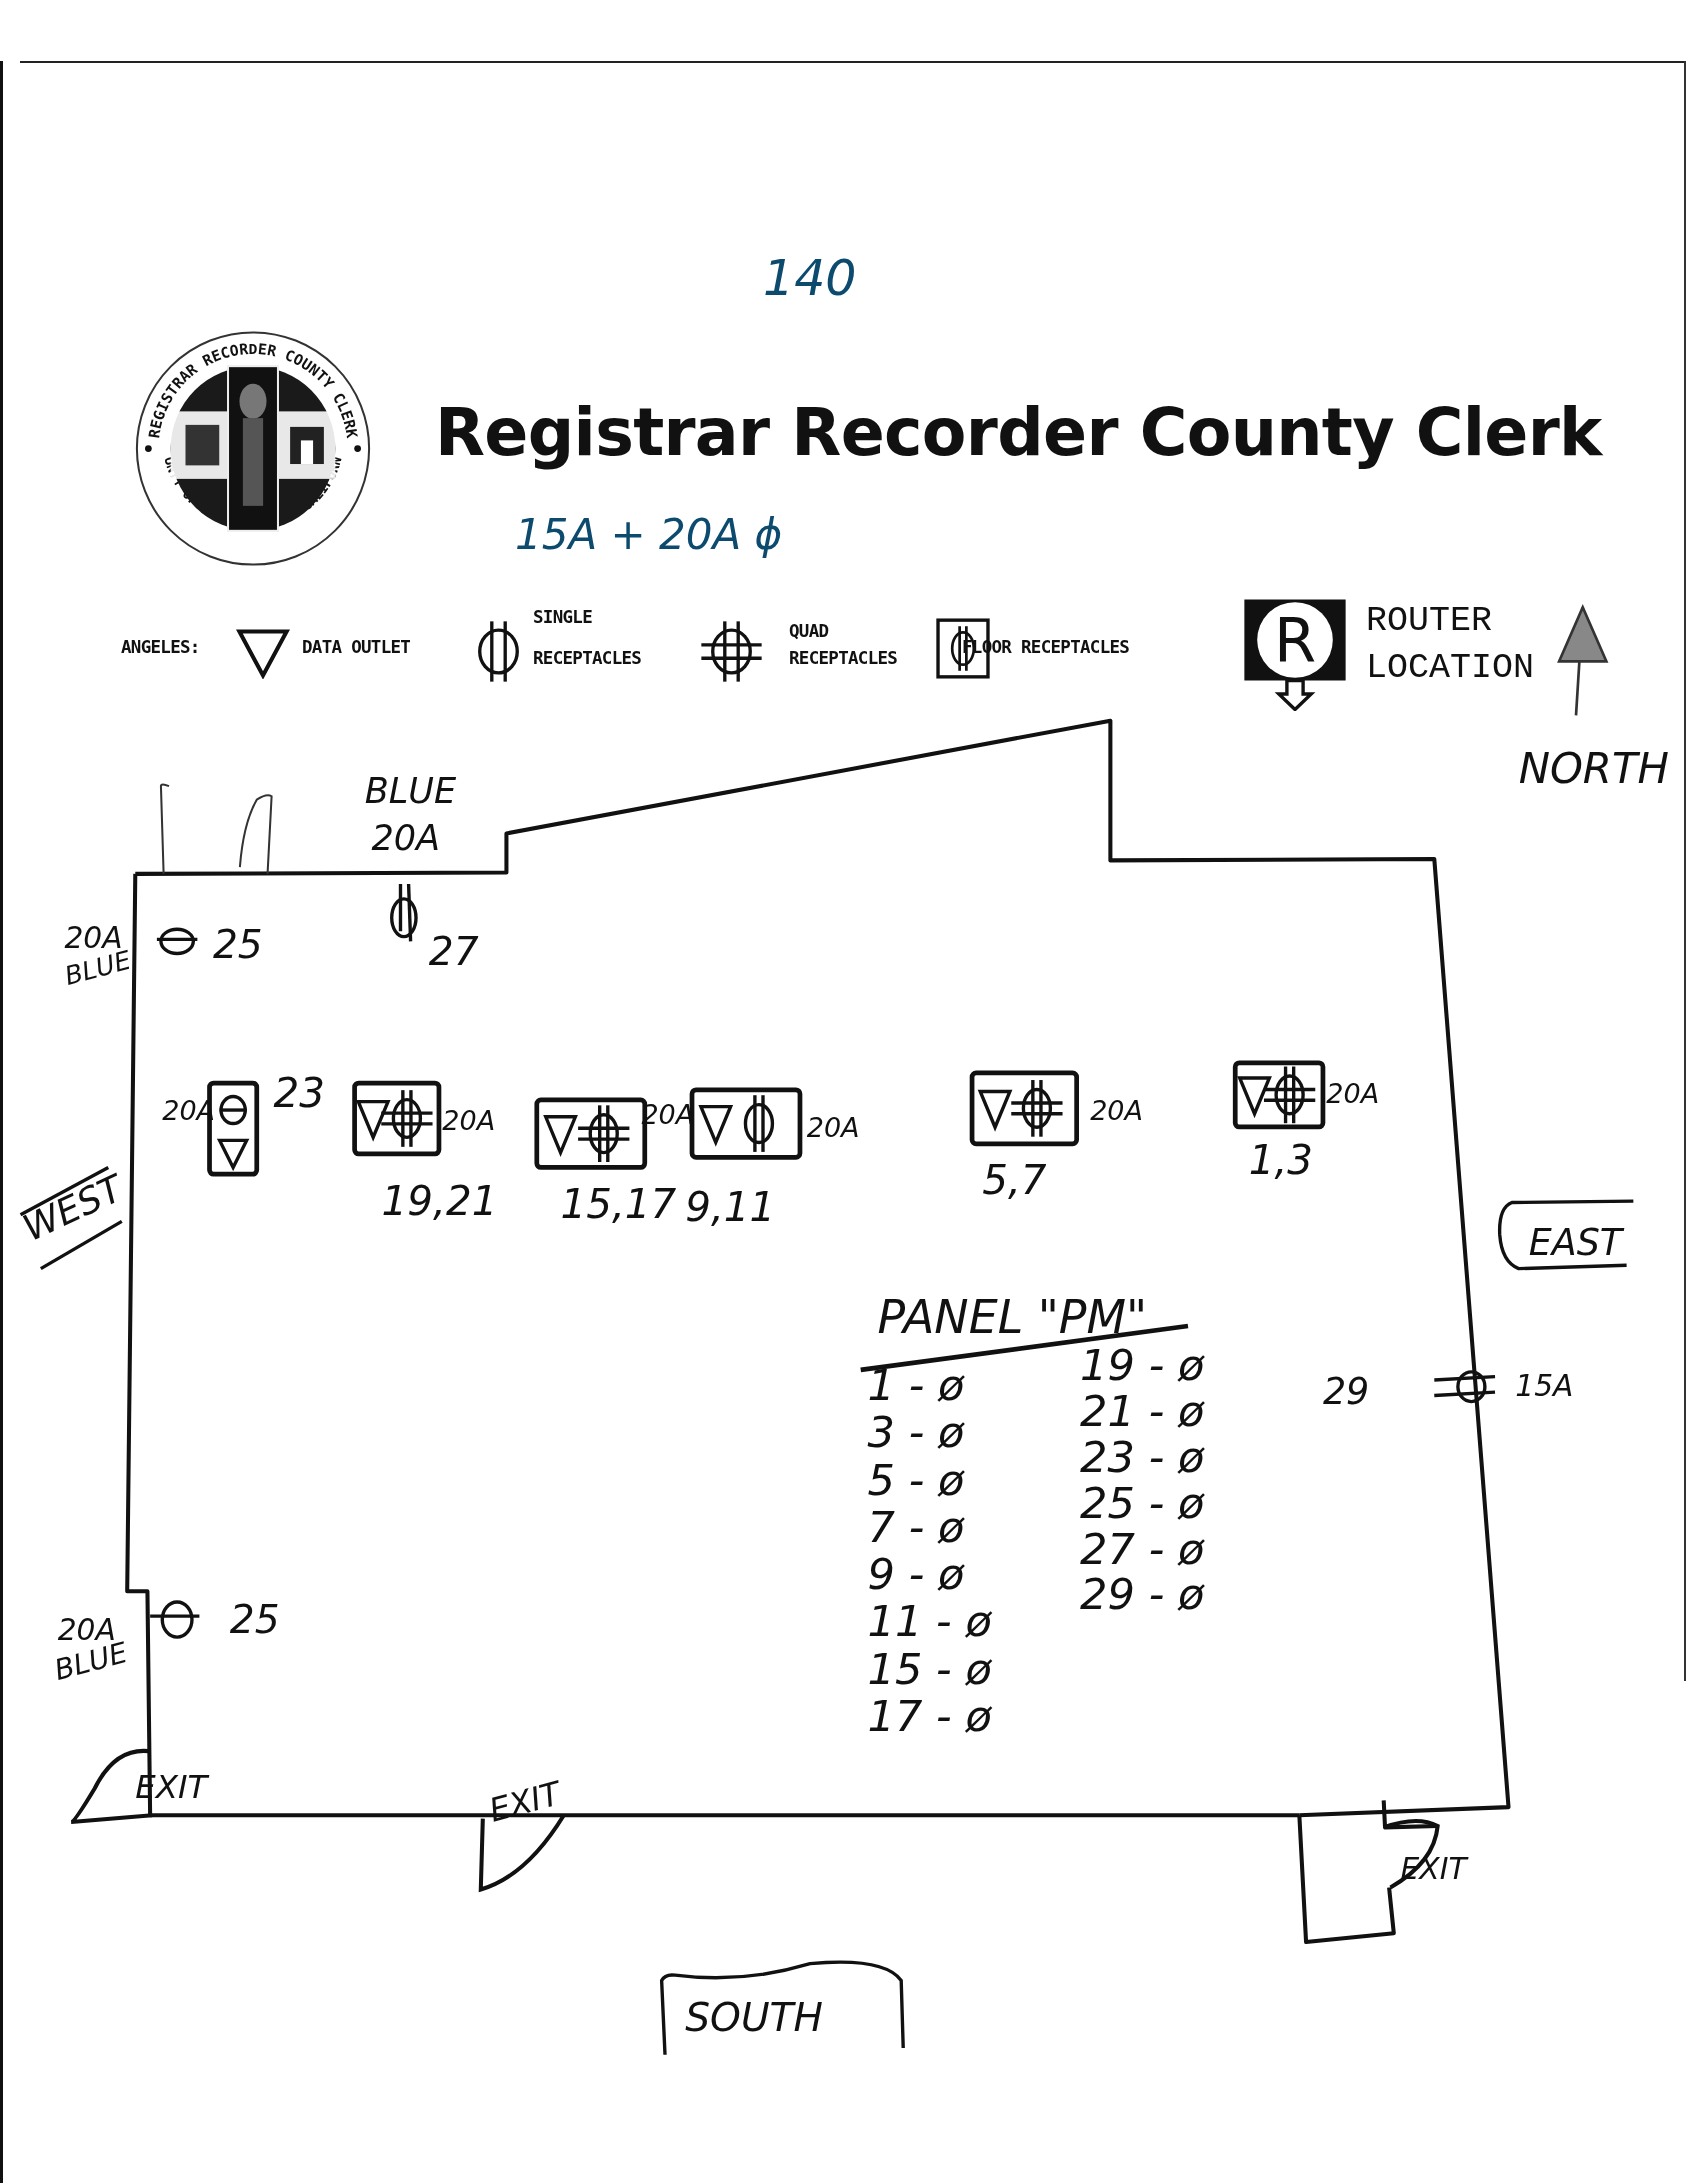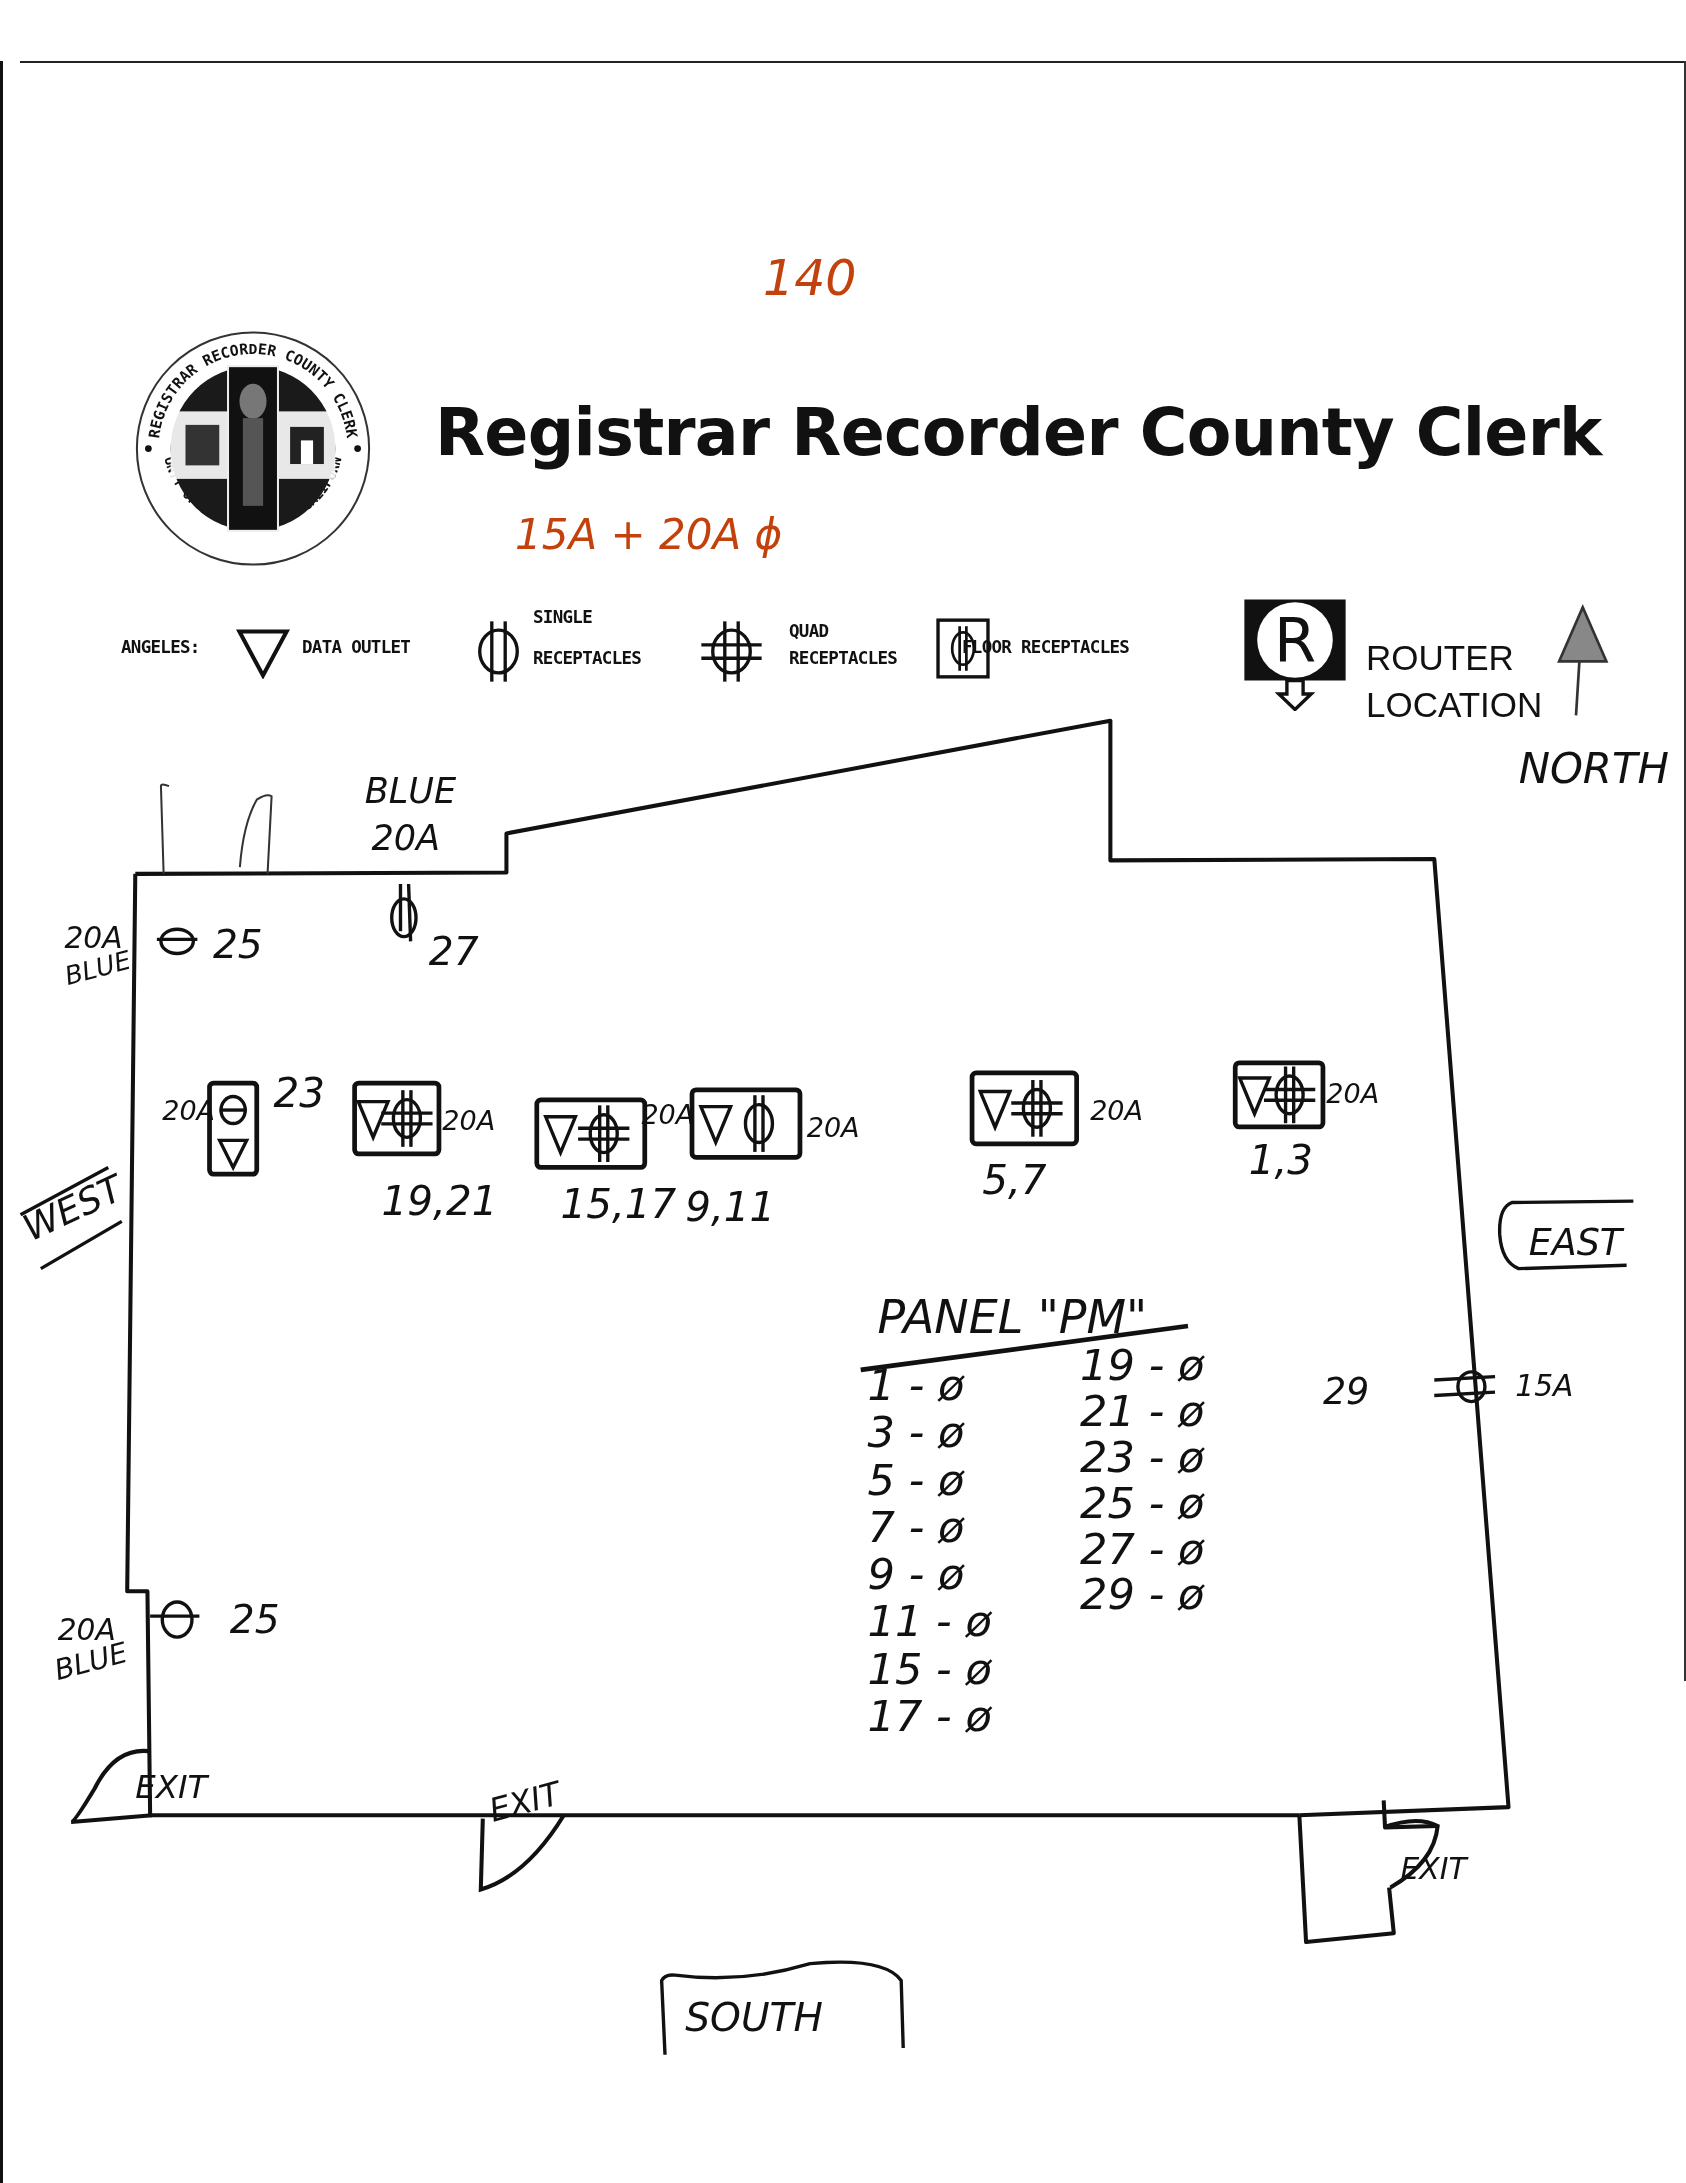--- a/index.html
+++ b/index.html
@@ -1,29 +1,29 @@
 <!DOCTYPE html>
 <html style="font-size:10.8px"><head>
   <meta charset="utf-8">
   <style>
     html, body { margin: 0; padding: 0; background: #ffffff; }
     body { width: 1687px; height: 2183px; position: relative; overflow: hidden;
            font-family: "Liberation Sans", sans-serif; color: #111; }
     .scan-top { position: absolute; left: 20px; top: 61px; width: 1666px; height: 2px; background: #222; }
     .scan-left { position: absolute; left: 0; top: 61px; width: 3.4px; height: 2123px; background: #111; }
     .scan-right { position: absolute; right: 0; top: 61px; width: 2.7px; height: 1620px; background: #333; }
-    .hand { font-family: "DejaVu Sans", sans-serif; font-style: italic; font-weight: normal; color: #c2410c; position: absolute; }
+    .hand { font-family: "DejaVu Sans", sans-serif; font-style: italic; font-weight: normal; color: #0c4a6e; position: absolute; }
     .page-number { left: 763px; top: 250px; font-size: 49px; }
     .seal { position: absolute; left: 128px; top: 327px; width: 250px; height: 243px; }
     .title { position: absolute; left: 435px; top: 395px; font-size: 65px; font-weight: bold; letter-spacing: -0.7px;
              font-family: "DejaVu Sans", sans-serif; }
     .subtitle { left: 499px; top: 510px; font-size: 42px; margin-left: 16px; }
     .legend { position: absolute; left: 121px; top: 591px; width: 1485px; height: 121px; }
     .legend .lbl { position: absolute; font-family: "DejaVu Sans Mono", monospace; font-weight: bold; font-size: 17.5px; letter-spacing: -0.7px; }
-    .legend .lbl-big { position: absolute; font-family: Liberation Sans, sans-serif; font-size: 35px; line-height: 47px; margin-top: 36px; }
+    .legend .lbl-big { position: absolute; font-family: Liberation Mono, monospace; font-size: 35px; line-height: 47px; }
     svg.plan { position: absolute; left: 0; top: 0; }
     .plan text { font-family: "DejaVu Sans", sans-serif; font-style: italic; fill: #111; }
   </style>
 </head>
 <body>
 
 <div class="scan-top"></div>
 <div class="scan-left"></div>
 <div class="scan-right"></div>
 

